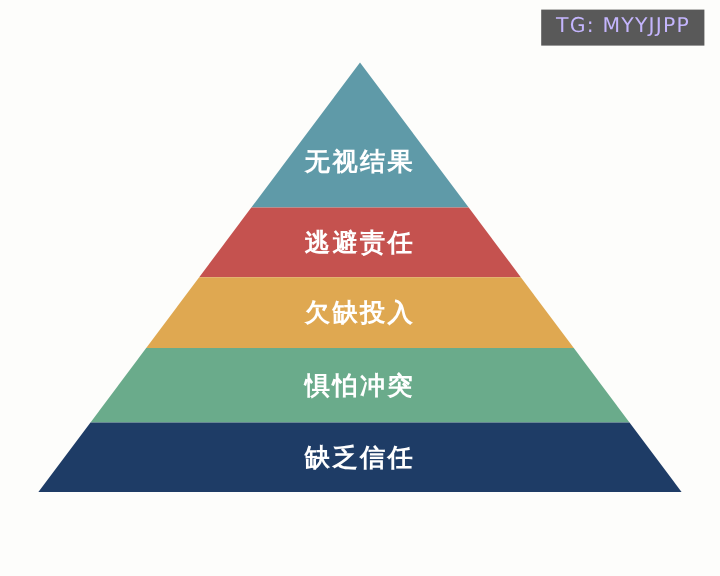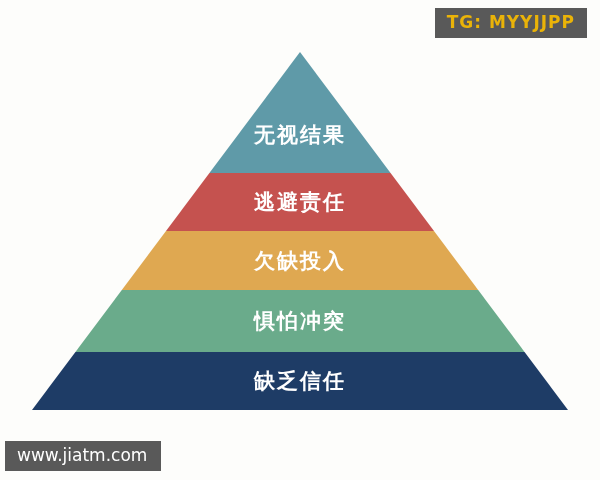--- a/index.html
+++ b/index.html
@@ -13,27 +13,26 @@
     width: 600px;
     height: 480px;
     background: #fdfdfb;
     overflow: hidden;
   }
   .badge {
     position: absolute;
     top: 8px;
     right: 13px;
     background: #595959;
-    color: #eab308;
+    color: #c4b5fd;
     font-size: 17px;
     line-height: 1;
     padding: 6px 12px 7px 12px;
     letter-spacing: 1px;
     white-space: nowrap;
-    font-weight: bold;
   }
   .watermark {
     position: absolute;
     left: 5px;
     bottom: 9px;
     background: #595959;
     color: #ffffff;
     font-size: 17px;
     line-height: 1;
     padding: 6px 14px 7px 12px;
@@ -66,15 +65,14 @@
       <polygon points="166,231 434,231 478.1675977653631,290 121.83240223463687,290" fill="#dfa851"></polygon>
       <text x="300" y="260.5" text-anchor="middle" dominant-baseline="central" fill="#ffffff">欠缺投入</text>
       <polygon points="121.83240223463687,290 478.1675977653631,290 524.5810055865921,352 75.41899441340783,352" fill="#6aab8b"></polygon>
       <text x="300" y="321" text-anchor="middle" dominant-baseline="central" fill="#ffffff">惧怕冲突</text>
       <polygon points="75.41899441340783,352 524.5810055865921,352 568,410 32,410" fill="#1e3c66"></polygon>
       <text x="300" y="381" text-anchor="middle" dominant-baseline="central" fill="#ffffff">缺乏信任</text>
     </svg>
 
   <div class="badge" title="TG: MYYJJPP" style="background: rgb(89, 89, 89);">TG: MYYJJPP</div>
 
-  <div class="watermark" title="www.jiatm.com" style="background: rgb(89, 89, 89);">www.jiatm.com</div>
 
 </div>
 
 </body></html>

